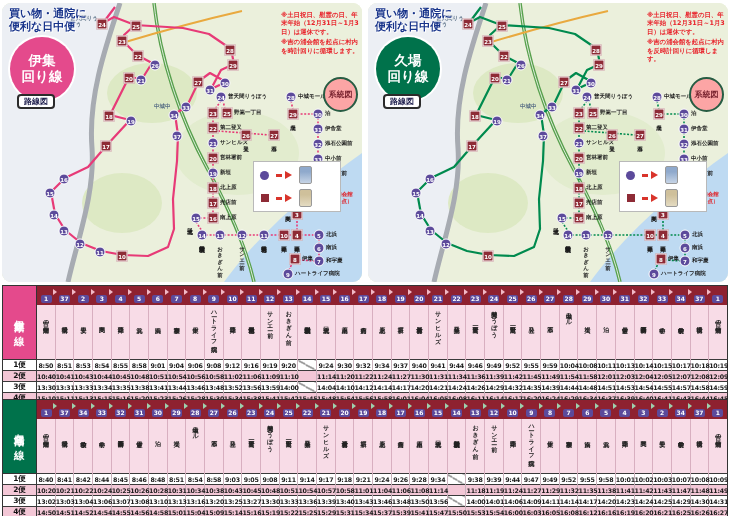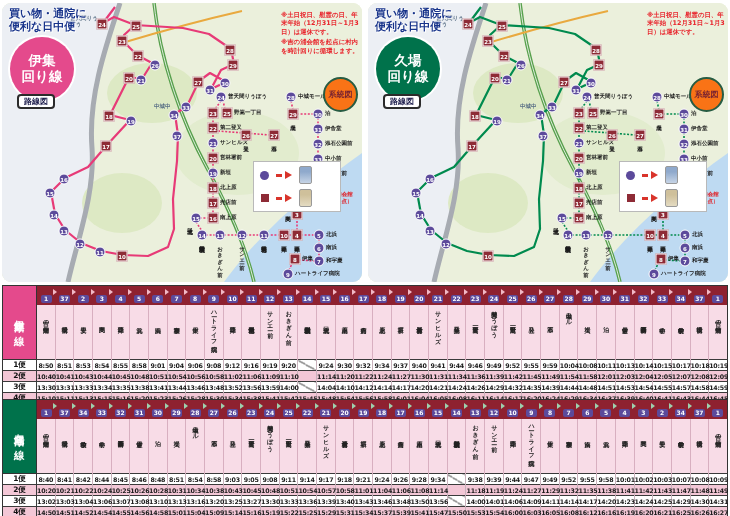--- a/index.html
+++ b/index.html
@@ -12,21 +12,21 @@
   .geo{position:absolute;left:0;top:0;}
   .tagline{position:absolute;left:7px;top:5px;font-size:11px;font-weight:bold;color:#17338a;line-height:1.18;
            text-shadow:0 0 2px #fff,0 0 2px #fff,1px 1px 0 #fff;z-index:4;}
   .badge{position:absolute;left:8px;top:34px;width:64px;height:64px;border-radius:50%;display:flex;flex-direction:column;
          align-items:center;justify-content:center;color:#fff;font-weight:bold;font-size:13.5px;line-height:1.15;z-index:4;
          box-shadow:0 0 0 2px #ffffff;}
   .rchip{position:absolute;left:15px;top:91px;background:#fff;border:2px solid #2b2b2b;border-radius:4px;font-size:8px;
          font-weight:bold;color:#1a1a4a;padding:0 5px;line-height:11px;z-index:5;}
   .note{position:absolute;left:279px;top:8px;width:78px;font-size:6.4px;font-weight:bold;color:#e8232b;line-height:1.32;z-index:4;}
   .note div{margin-bottom:2px;}
-  .syschip{position:absolute;left:321px;top:74px;width:31px;height:31px;border-radius:50%;background:#f97316;border:2.5px solid #275c43;
+  .syschip{position:absolute;left:321px;top:74px;width:31px;height:31px;border-radius:50%;background:#fca5a5;border:2.5px solid #275c43;
            color:#7a2430;font-size:8px;font-weight:bold;display:flex;align-items:center;justify-content:center;z-index:4;}
   .legend{position:absolute;left:251px;top:158px;width:74px;background:#fff;border:1px solid #b9b9b9;padding:4px 6px;
           display:flex;flex-direction:column;gap:5px;z-index:6;}
   .lrow{display:flex;align-items:center;gap:3px;}
   .lc{width:9px;height:9px;border-radius:50%;background:#5c4a9b;}
   .ls{width:8px;height:8px;background:#8e2b36;margin-left:1px;}
   .lstem{width:6px;height:3px;background:#d9342b;margin-left:4px;}
   .lhead{width:0;height:0;border-left:7px solid #d9342b;border-top:4.5px solid transparent;border-bottom:4.5px solid transparent;}
   .limg{width:11px;height:16px;border-radius:2px;margin-left:4px;border:0.5px solid #999;}
   .limg.blue{background:linear-gradient(#8fa9cc 30%,#c6d4e6);}
@@ -237,20 +237,21 @@
       <div>買い物・通院に</div>
       <div>便利な日中便</div>
     </div>
     <div class="badge" style="background:#00724b">
       <div>久場</div>
       <div>回り線</div>
     </div>
     <div class="rchip">路線図</div>
     <div class="note">
       <div>※土日祝日、慰霊の日、年末年始（12月31日～1月3日）は運休です。</div>
+      <div>※吉の浦会館を起点に村内を反時計回りに循環します。</div>
     </div>
     <div class="syschip">系統図</div>
     <div class="geo-markers">
         <div class="mk sq" style="left: 100px; top: 21px;">24</div>
         <div class="mk sq" style="left: 134px; top: 23px;">25</div>
         <div class="mk sq" style="left: 120px; top: 38px;">23</div>
         <div class="mk sq" style="left: 136px; top: 53px;">22</div>
         <div class="mk sq" style="left: 127px; top: 75px;">20</div>
         <div class="mk sq" style="left: 107px; top: 113px;">18</div>
         <div class="mk sq" style="left: 104px; top: 143px;">17</div>

